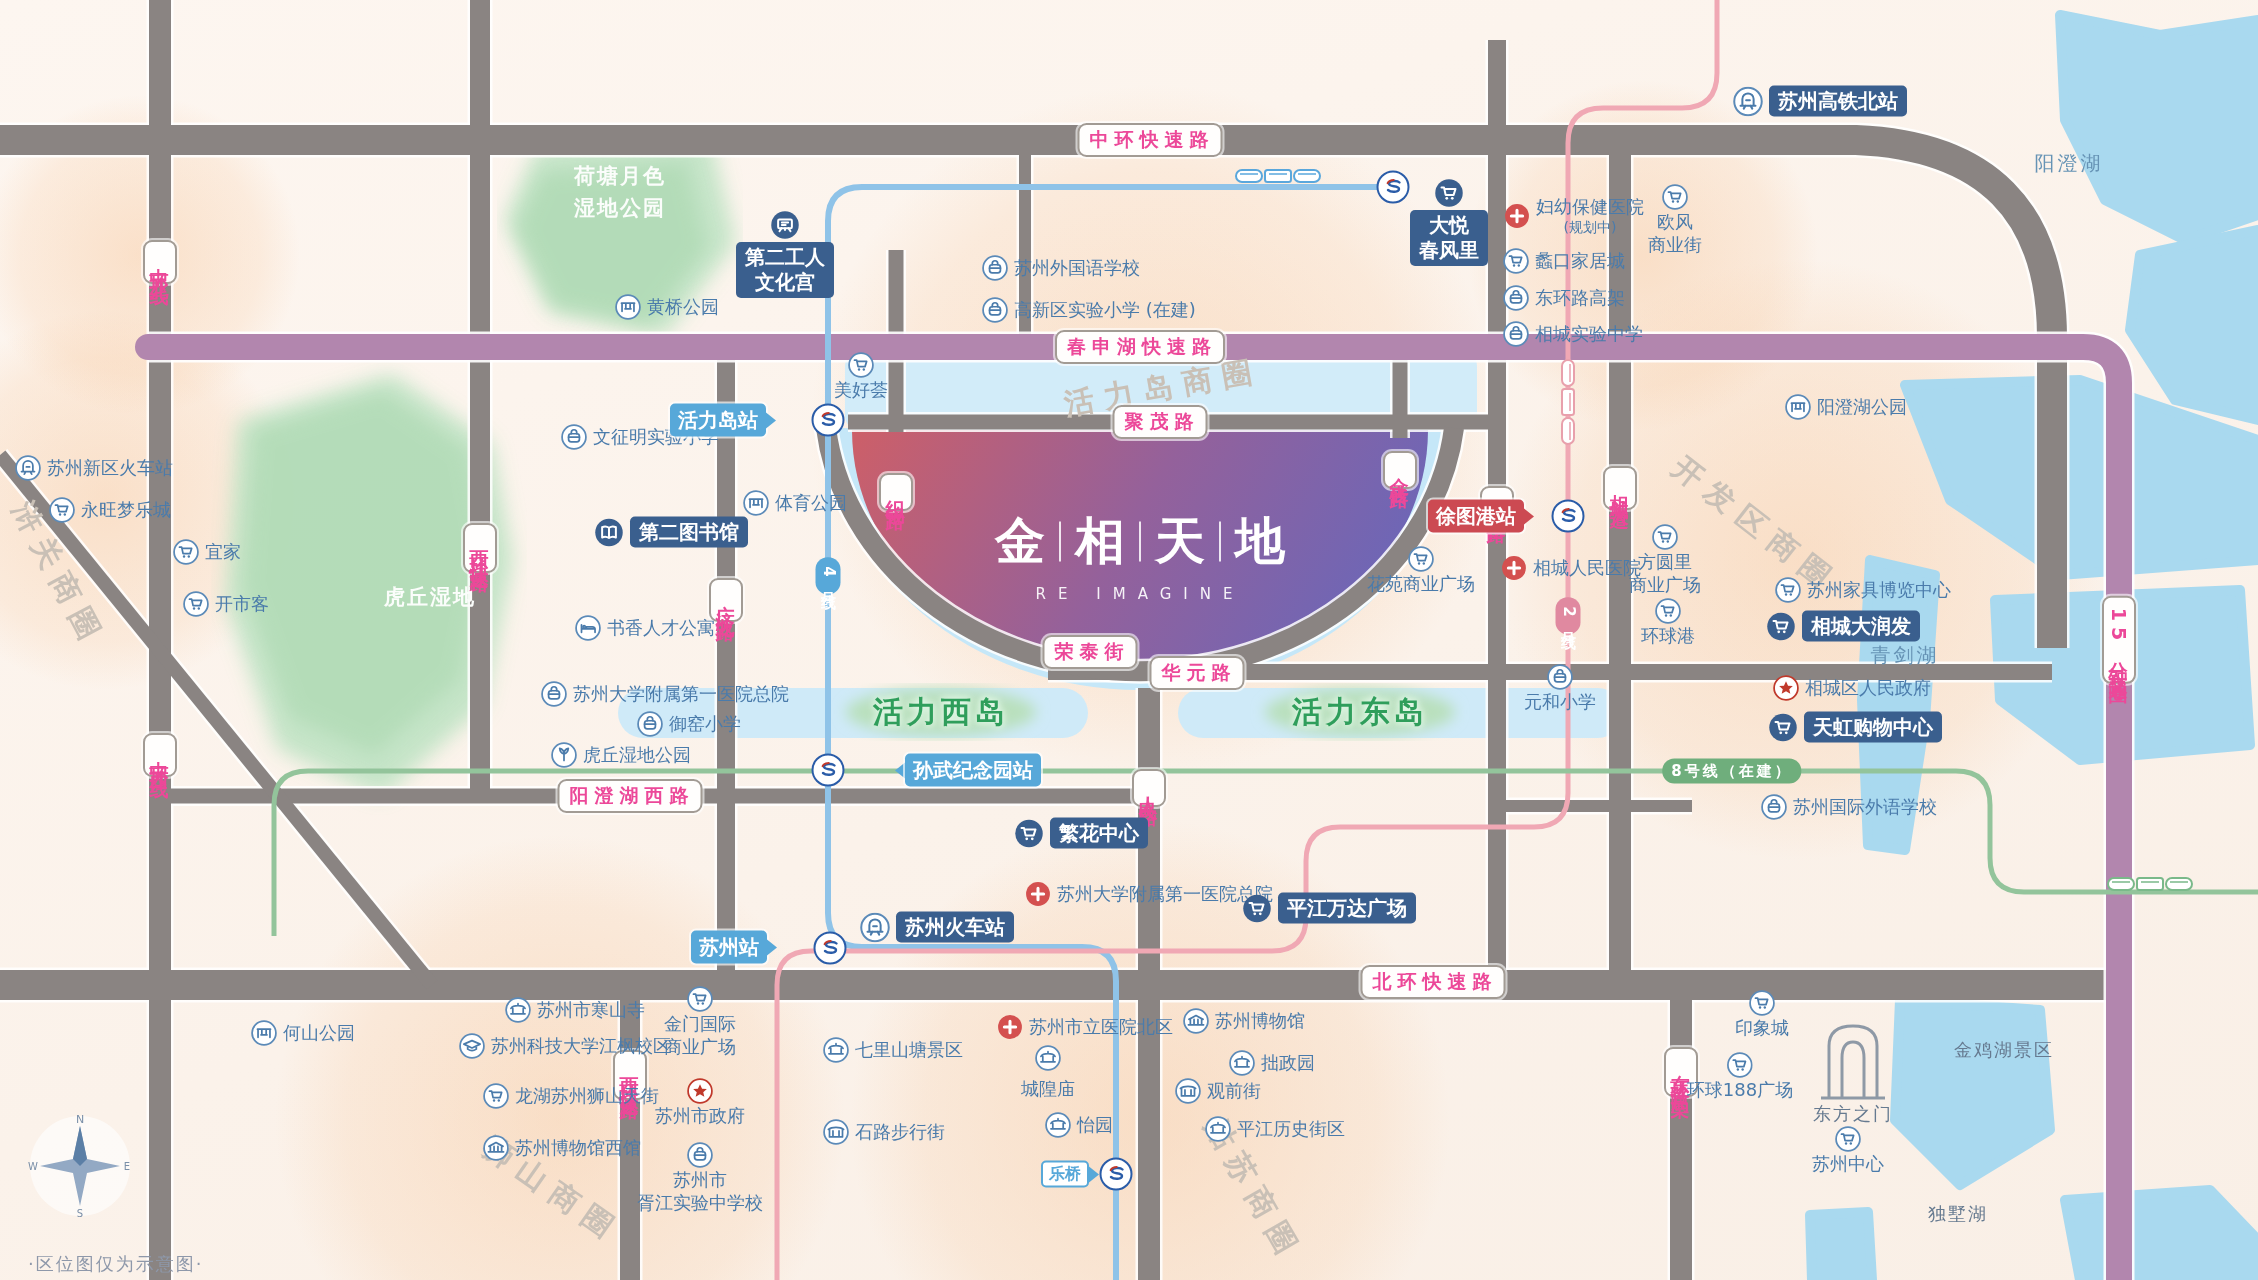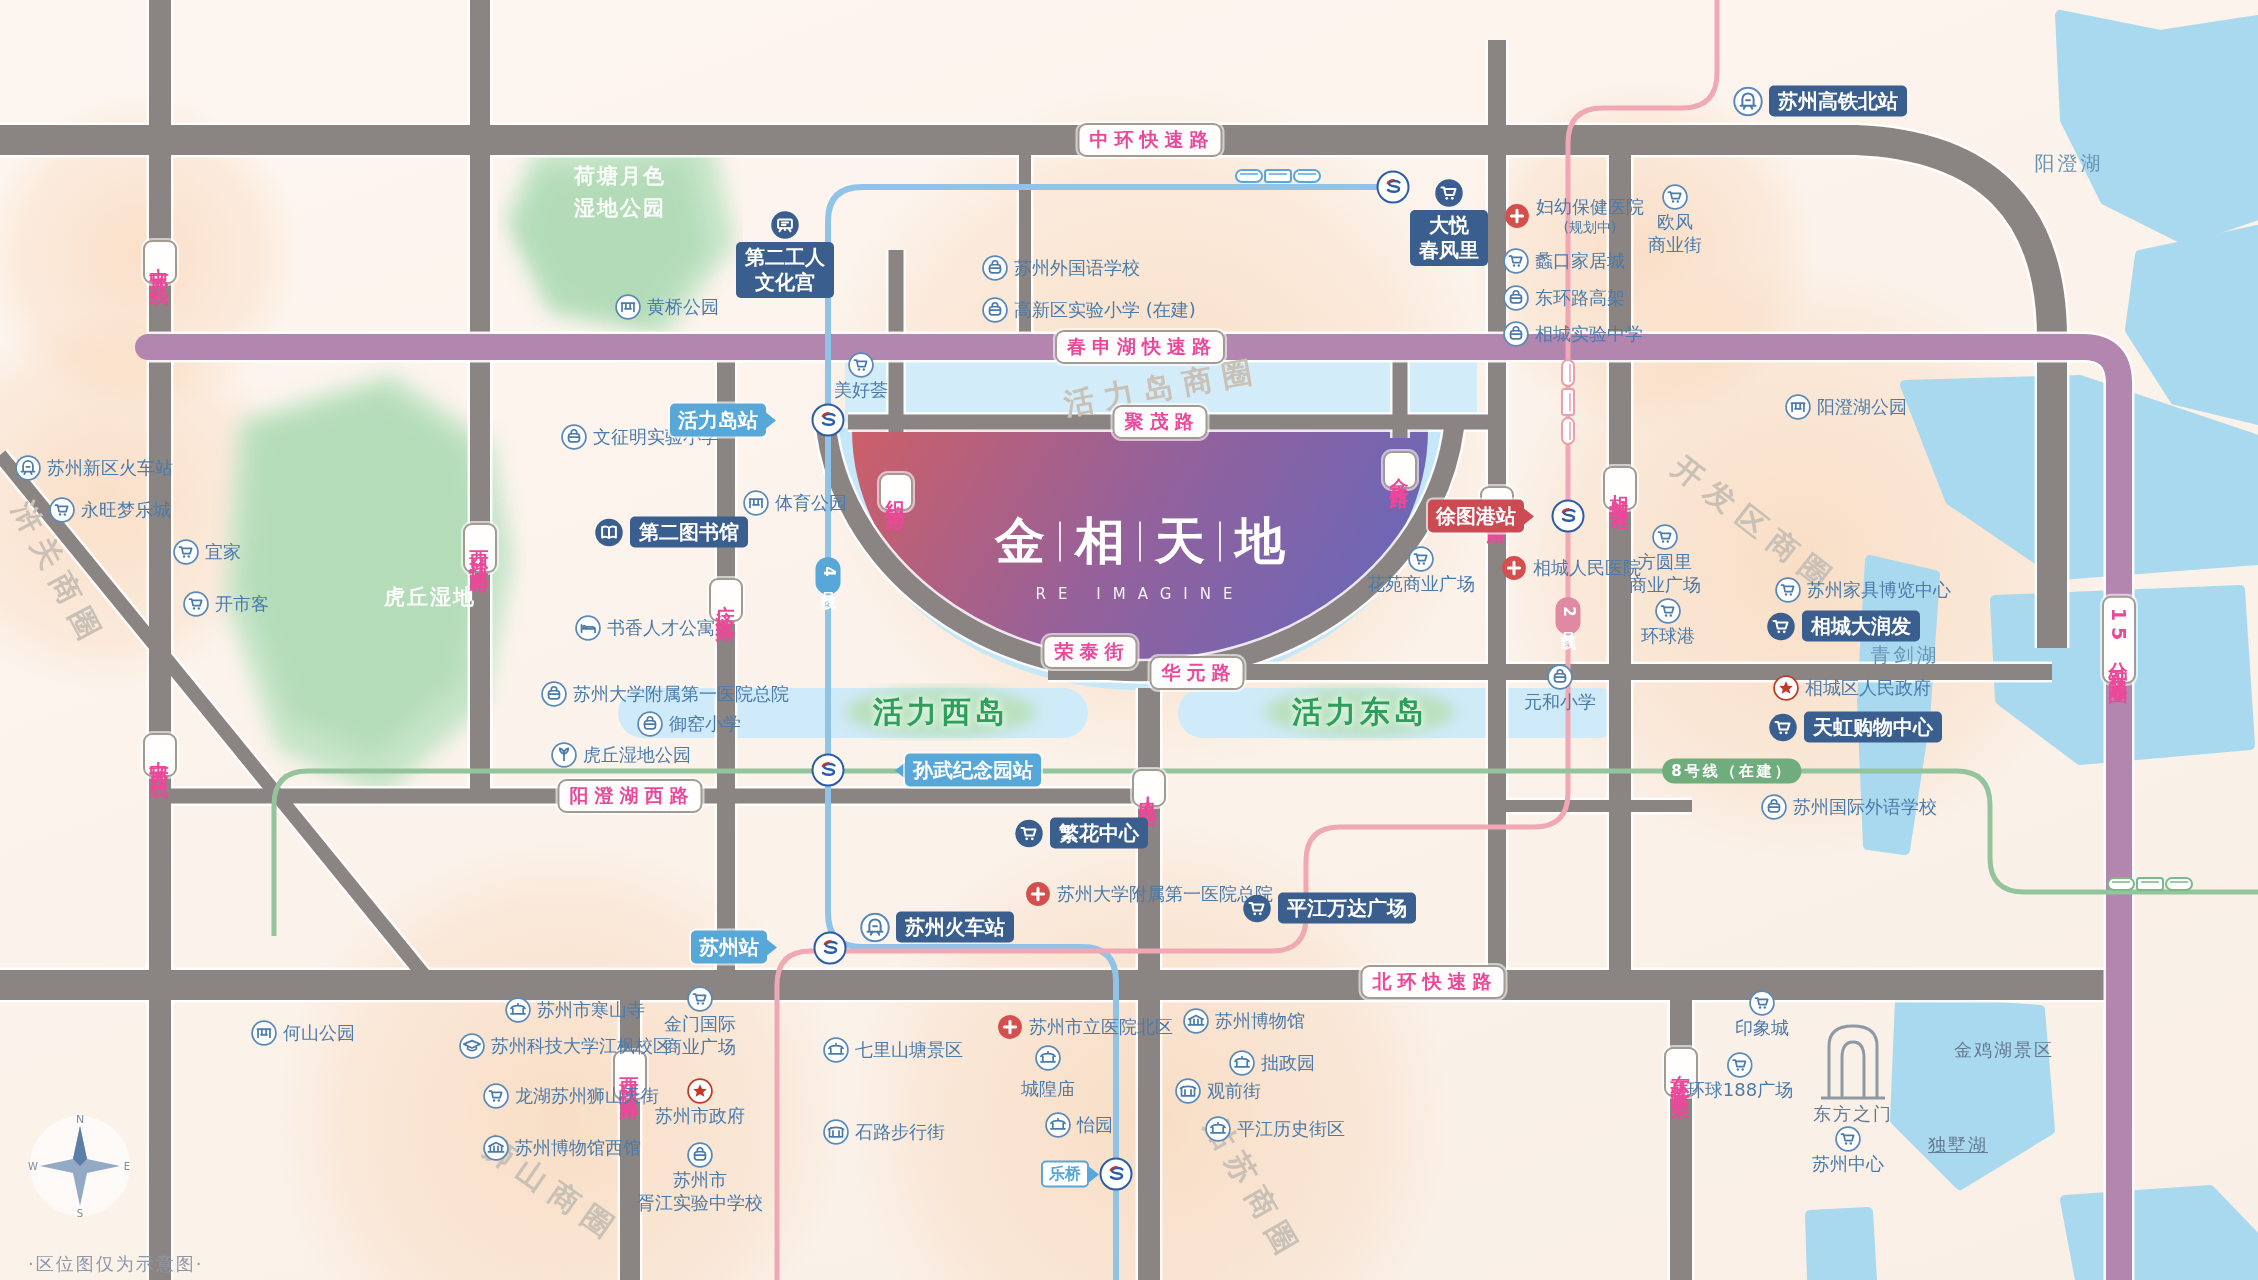--- a/index.html
+++ b/index.html
@@ -799,21 +799,21 @@
     </div>
     <div class="txt lake" style="left: 1905px; top: 655px;">
       <div>青剑湖</div>
     </div>
     <div class="txt lake" style="left: 2069px; top: 163px;">
       <div>阳澄湖</div>
     </div>
     <div class="txt slate" style="left: 2004px; top: 1050px;">
       <div>金鸡湖景区</div>
     </div>
-    <div class="txt slate" style="left: 1958px; top: 1145px; text-decoration: underline;">
+    <div class="txt slate" style="left: 1958px; top: 1214px;">
       <div>独墅湖</div>
     </div>
     <div class="txt slate" style="left: 1853px; top: 1114px;">
       <div>东方之门</div>
     </div>
     <div class="slogo" style="left: 1393px; top: 187px;"><svg viewBox="0 0 34 34">
         <circle cx="17" cy="17" r="15.5" fill="#fff" stroke="#2a5ca8" stroke-width="2"></circle>
         <path d="M23.5 12.5c-2.4-2.3-10.5-1.8-10.5 1.3 0 3.6 10 1.2 10 5.2 0 3.4-8 3.7-11 1" fill="none" stroke="#2a5ca8" stroke-width="2.4" stroke-linecap="round"></path>
         <path d="M11.5 13.2c1.2-2.2 3.8-3.2 6.3-3.2" fill="none" stroke="#c0392b" stroke-width="1.8" stroke-linecap="round"></path>
       </svg></div>

